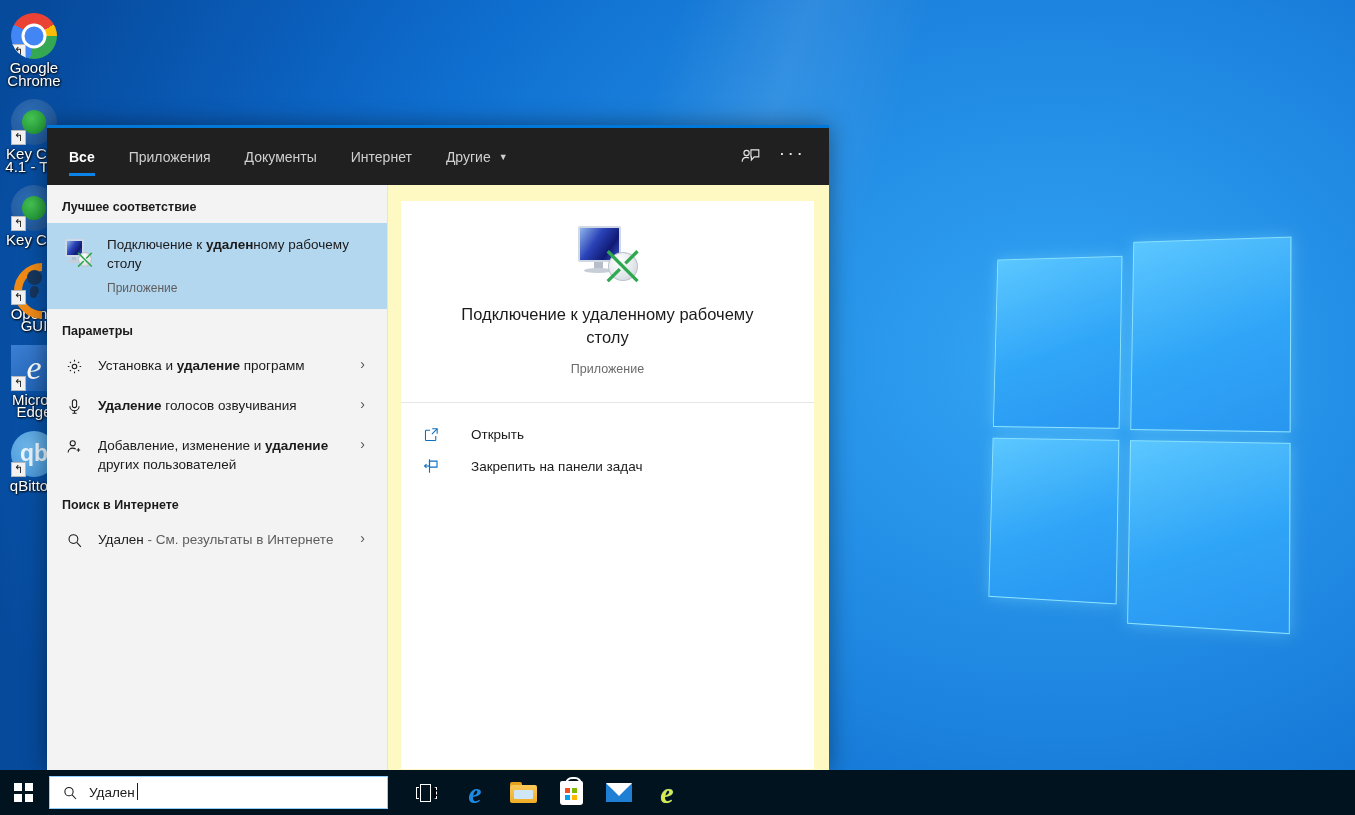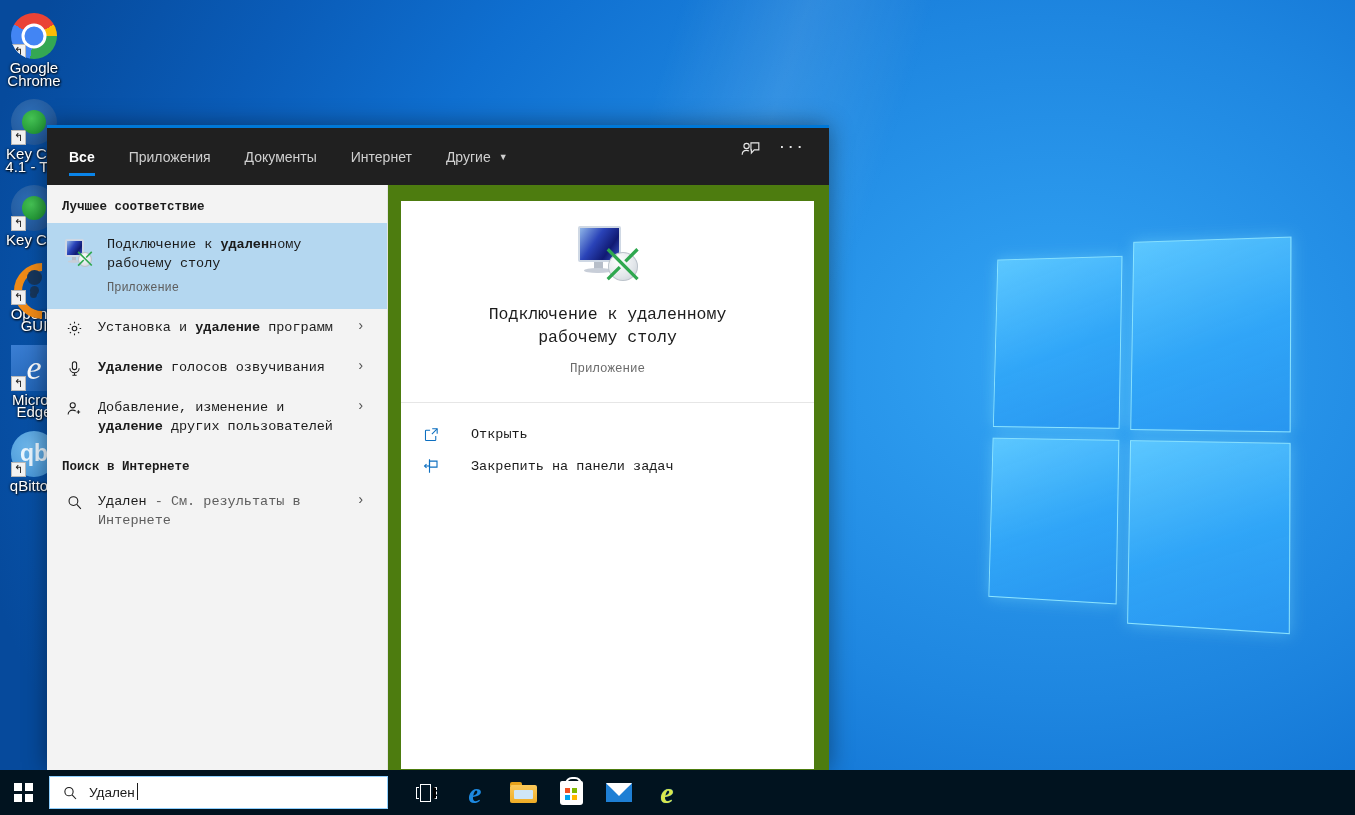--- a/index.html
+++ b/index.html
@@ -83,42 +83,42 @@
   
   #search-panel {
     position: absolute; left: 47px; top: 125px;
     width: 782px; height: 645px; z-index: 10;
     display: flex; flex-direction: column;
     box-shadow: 0 0 22px rgba(0,0,0,.42);
   }
   #panel-topline { height: 3px; background: #0078d7; flex: none; }
   #tabbar {
     height: 57px; background: #202020; flex: none;
-    display: flex; align-items: flex-start; padding: 0 16px 0 0;
+    display: flex; align-items: center; padding: 0 16px 0 0;
   }
   .tab {
     position: relative; height: 57px; display: flex; align-items: center;
     padding: 0 17px; font-size: 14px; color: #cfcfcf; cursor: default;
     white-space: nowrap;
   }
   .tab:first-child { padding-left: 22px; }
   .tab.active { color: #fff; font-weight: bold; }
   .tab.active::after {
     content: ""; position: absolute; left: 22px; right: 17px; bottom: 9px;
     height: 3px; background: #0a84e8;
   }
   .tab .caret { margin-left: 8px; font-size: 9px; color: #cfcfcf; }
   .tabbar-spacer { flex: 1; }
   .tb-icon {
     width: 42px; height: 42px; display: flex; align-items: center; justify-content: center;
     color: #e6e6e6; cursor: default;
   }
   .tb-icon.dots { font-size: 19px; letter-spacing: 2.5px; padding-bottom: 7px; }
 
-  #panel-body { flex: 1; display: flex; min-height: 0; background: #4d7c0f; font-family: Liberation Mono, monospace; }
+  #panel-body { flex: 1; display: flex; min-height: 0; background: #fef9c3; }
 
   
   #results {
     width: 341px; flex: none; background: #f3f3f3;
     border-right: 1px solid #e3e3e3; overflow: hidden;
   }
   .group-head {
     font-size: 12.5px; font-weight: bold; color: #1b1b1b;
     padding: 15px 0 9px 15px;
   }
@@ -341,20 +341,21 @@
           <span class="mon mon-base"></span>
           <span class="mon mon-badge"></span>
           <span class="mon-x">⤬</span>
         </div>
         <div class="best-txt">
           <div class="best-title"><span>Подключение к </span><b>удален</b><span>ному рабочему столу</span></div>
           <div class="best-sub">Приложение</div>
         </div>
       </div>
 
+      <div class="group-head">Параметры</div>
 
       <div class="res-row">
         <span class="res-ico">
           <svg width="17" height="17" viewBox="0 0 24 24" fill="none" stroke="#1b1b1b" stroke-width="1.5">
             <circle cx="12" cy="12" r="3.2"></circle>
             <path d="M12 2.6v2.2M12 19.2v2.2M21.4 12h-2.2M4.8 12H2.6M18.6 5.4l-1.6 1.6M7 17l-1.6 1.6M18.6 18.6L17 17M7 7L5.4 5.4"></path>
           </svg>
         </span>
         <span class="res-label"><span>Установка и </span><b>удаление</b><span> программ</span></span>
         <span class="chev">›</span>

